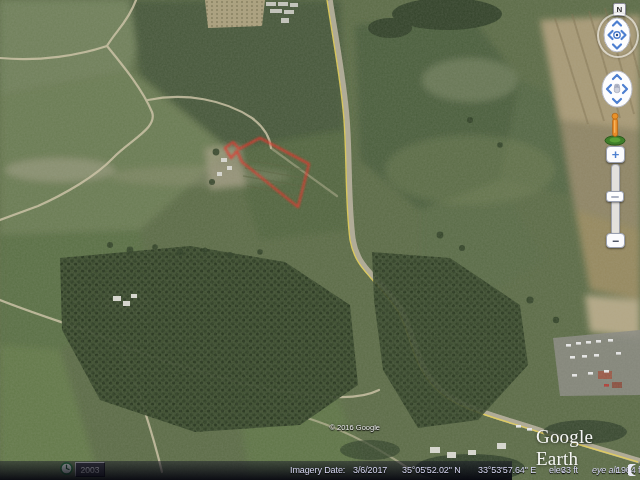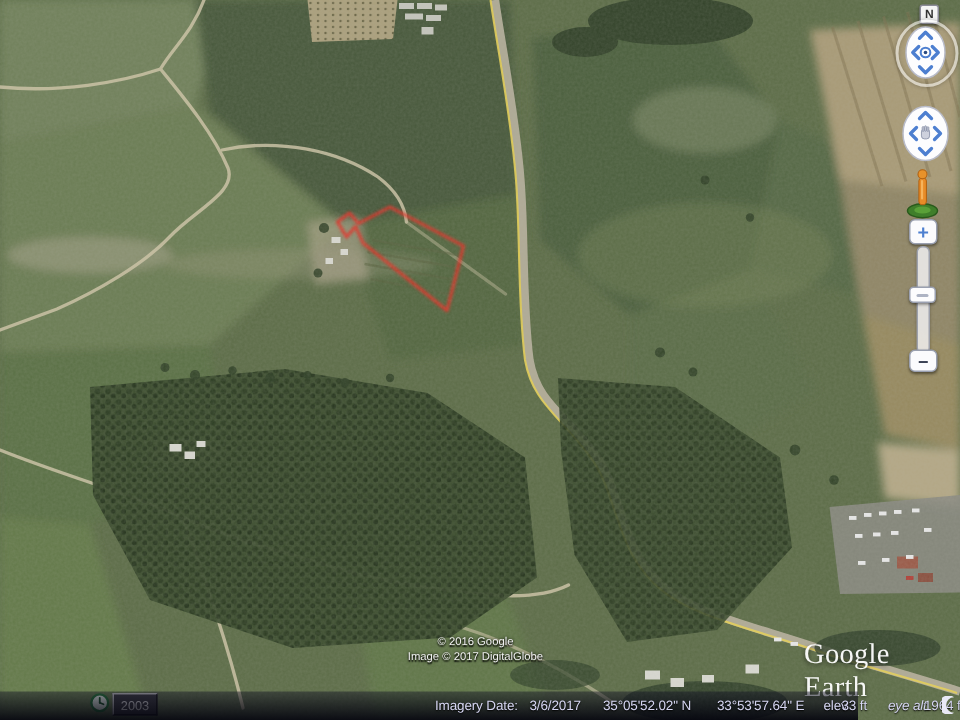--- a/index.html
+++ b/index.html
@@ -19,24 +19,24 @@
   .zplus{color:#4d7fd0;font-size:13px;line-height:1;}
   .zminus{color:#3a4154;font-size:12px;line-height:1;}
   .ztrack{width:7px;height:70px;background:rgba(248,248,252,.78);border:1px solid rgba(140,145,160,.8);
     border-radius:4px;box-shadow:0 1px 2px rgba(0,0,0,.3);}
   .zhandle{width:16px;height:9px;background:#fdfdfe;border:1px solid #9aa0b0;border-radius:3px;
     box-shadow:0 1px 2px rgba(0,0,0,.45);cursor:grab;display:flex;align-items:center;justify-content:center;}
   .zhandle i{display:block;width:8px;height:2px;background:#aeb4c4;border-radius:1px;}
   
   #ge-logo{left:536px;top:426px;font-size:19px;color:rgba(255,255,255,.95);letter-spacing:.2px;
     text-shadow:0 1px 3px rgba(0,0,0,.55);font-weight:400;font-family:Liberation Serif, serif;}
-  #attrib{left:254px;top:423px;width:126px;text-align:center;color:#f2f2f2;font-size:7.5px;
+  #attrib{left:254px;top:423px;width:126px;text-align:right;color:#f2f2f2;font-size:7.5px;
     line-height:10px;text-shadow:0 0 2px #000,0 1px 1px #000;}
   
-  #status-bar{left:0;bottom:0;width:572px;height:19px;
+  #status-bar{left:0;bottom:0;width:512px;height:19px;
     background:linear-gradient(to bottom,rgba(18,18,36,.45),rgba(4,4,14,.92));}
   #status-bar span{position:absolute;top:4px;font-size:9px;color:#d6d6f2;white-space:nowrap;
     letter-spacing:-.1px;text-shadow:0 1px 1px #000;}
   
   #year-badge{left:75px;top:462px;width:28px;height:13px;background:#3c3c40;
     border-top:1px solid #c8c8c8;border-left:1px solid #c8c8c8;border-right:1px solid #1a1a1a;
     border-bottom:1px solid #1a1a1a;color:#f0f0f0;font-size:8.5px;display:flex;align-items:center;
     justify-content:center;}
 </style>
 </head>
@@ -248,21 +248,20 @@
       <i></i>
     </div>
   <div class="ovl zbtn" style="left:606px;top:233px;height:13px;">
     <span class="zminus">−</span>
   </div>
 
   <div class="ovl" id="ge-logo">Google Earth</div>
 
   <div class="ovl" id="attrib">
     <div>© 2016 Google</div>
-    <div>Image © 2017 DigitalGlobe</div>
   </div>
 
   <svg class="ovl" style="left:60px;top:462px;" width="13" height="13" viewBox="0 0 13 13">
     <circle cx="6.5" cy="6.5" r="5.6" fill="#eaf4ea" stroke="#2a7a3a" stroke-width="1.6"></circle>
     <line x1="6.5" y1="6.5" x2="6.5" y2="3.2" stroke="#1c5428" stroke-width="1.2" stroke-linecap="round"></line>
     <line x1="6.5" y1="6.5" x2="9" y2="7.5" stroke="#1c5428" stroke-width="1.2" stroke-linecap="round"></line>
   </svg>
   <div class="ovl" id="year-badge">
     <span>2003</span>
   </div>

